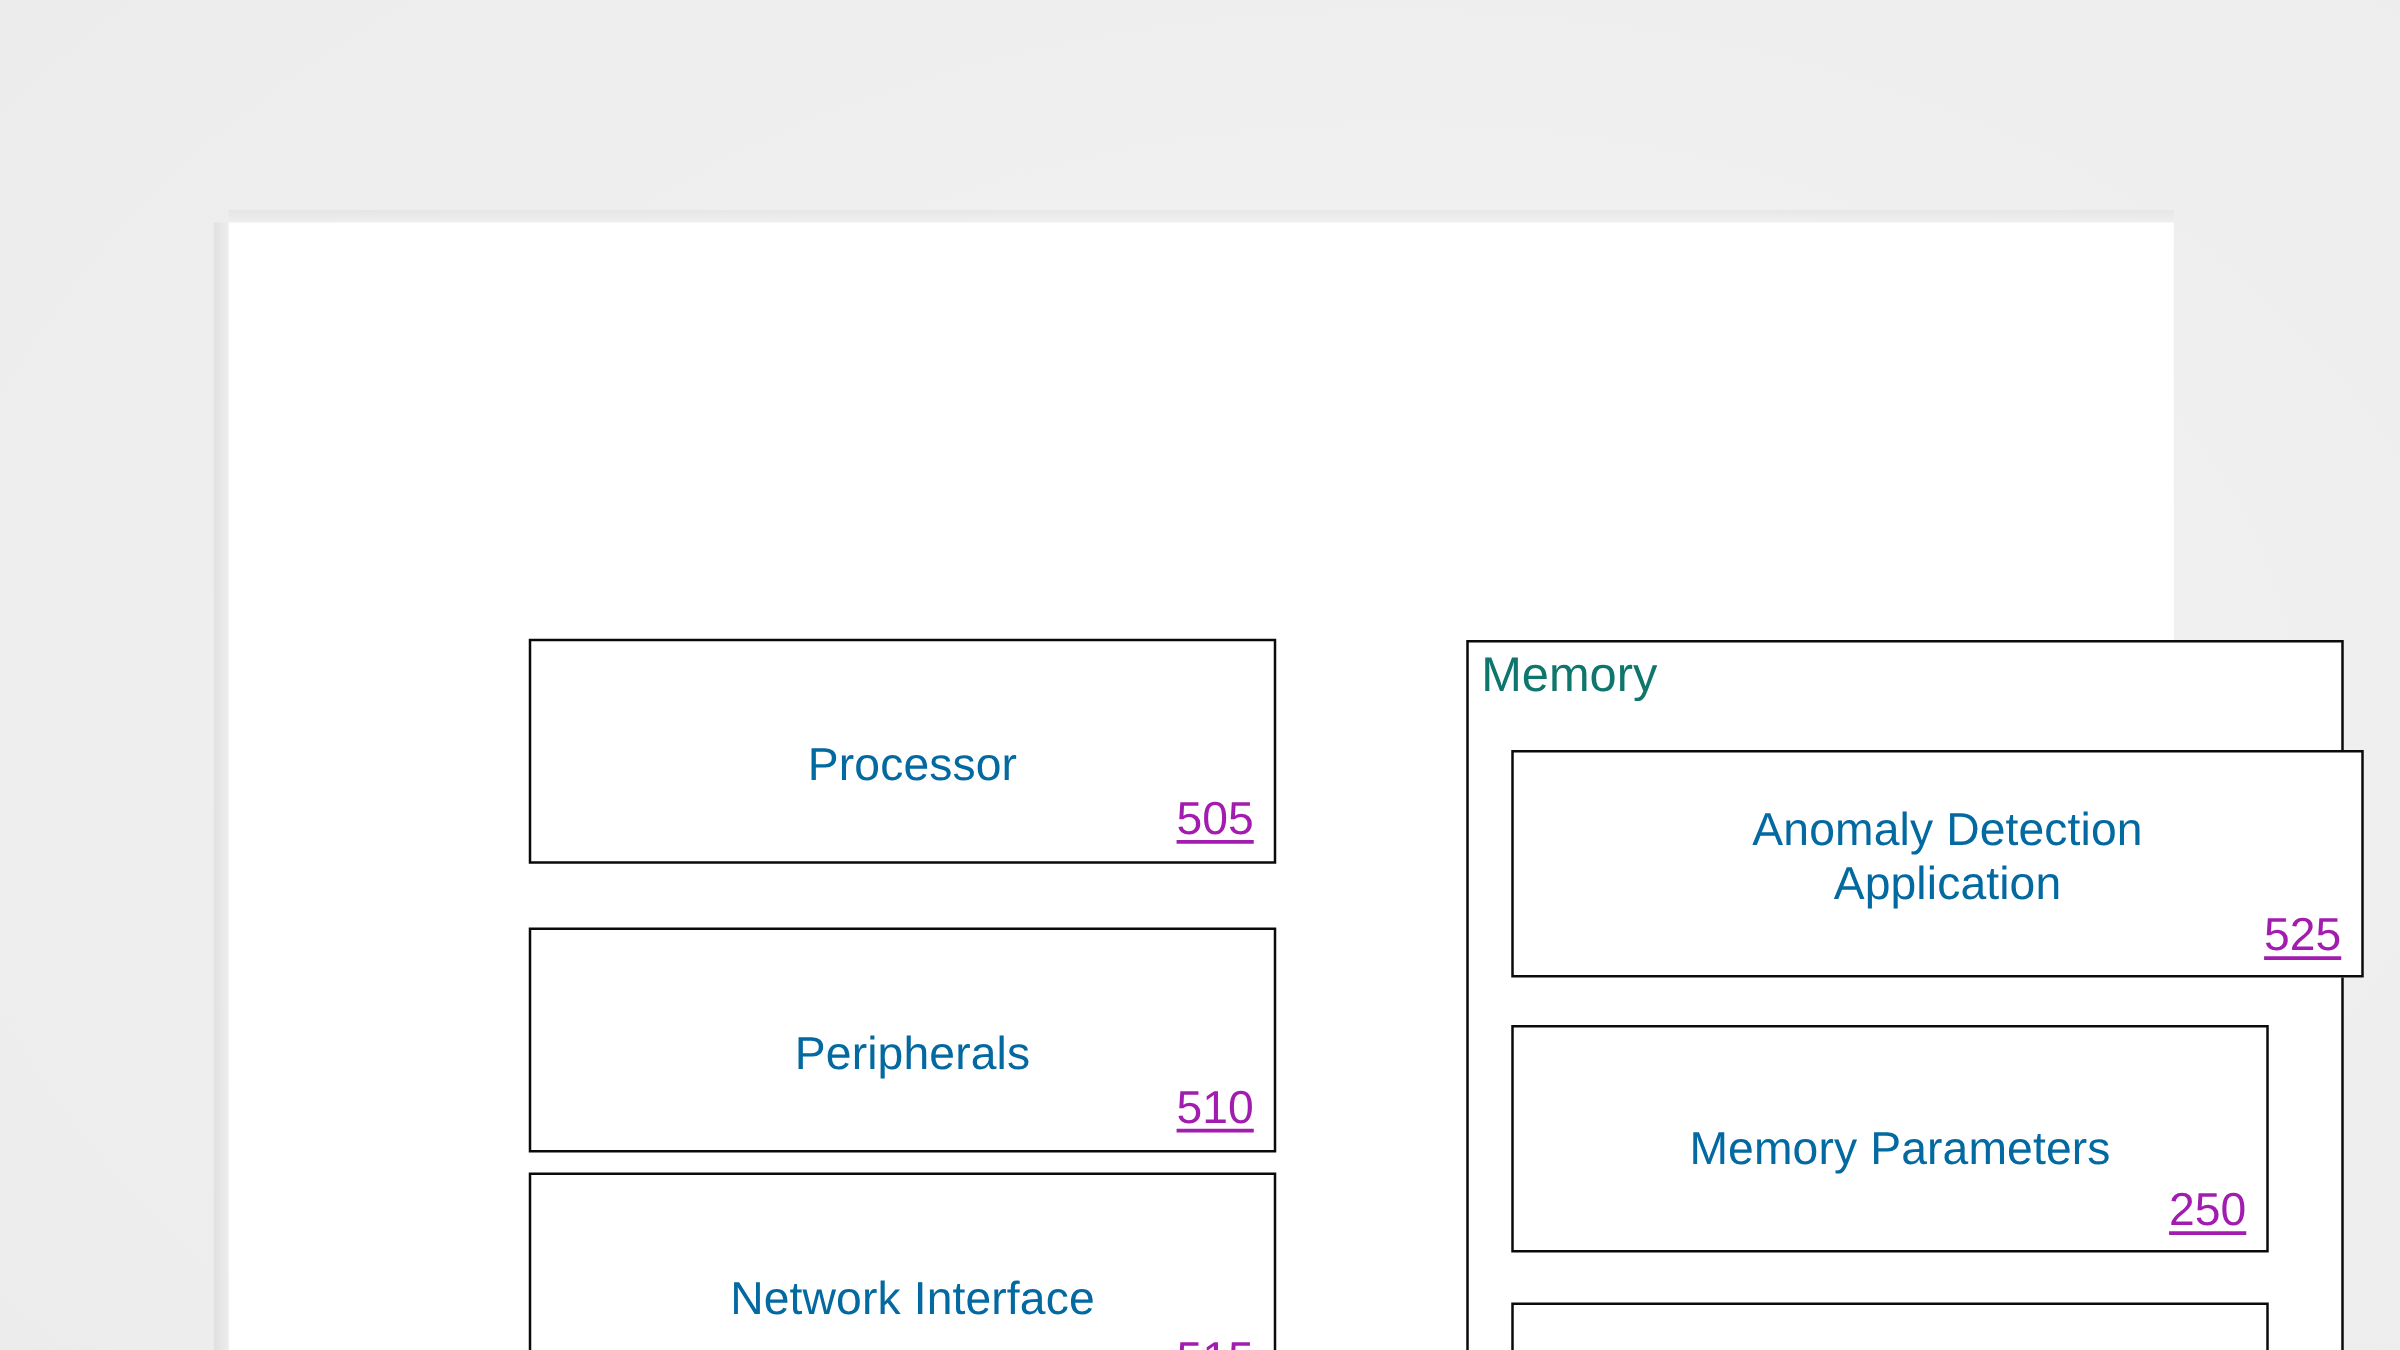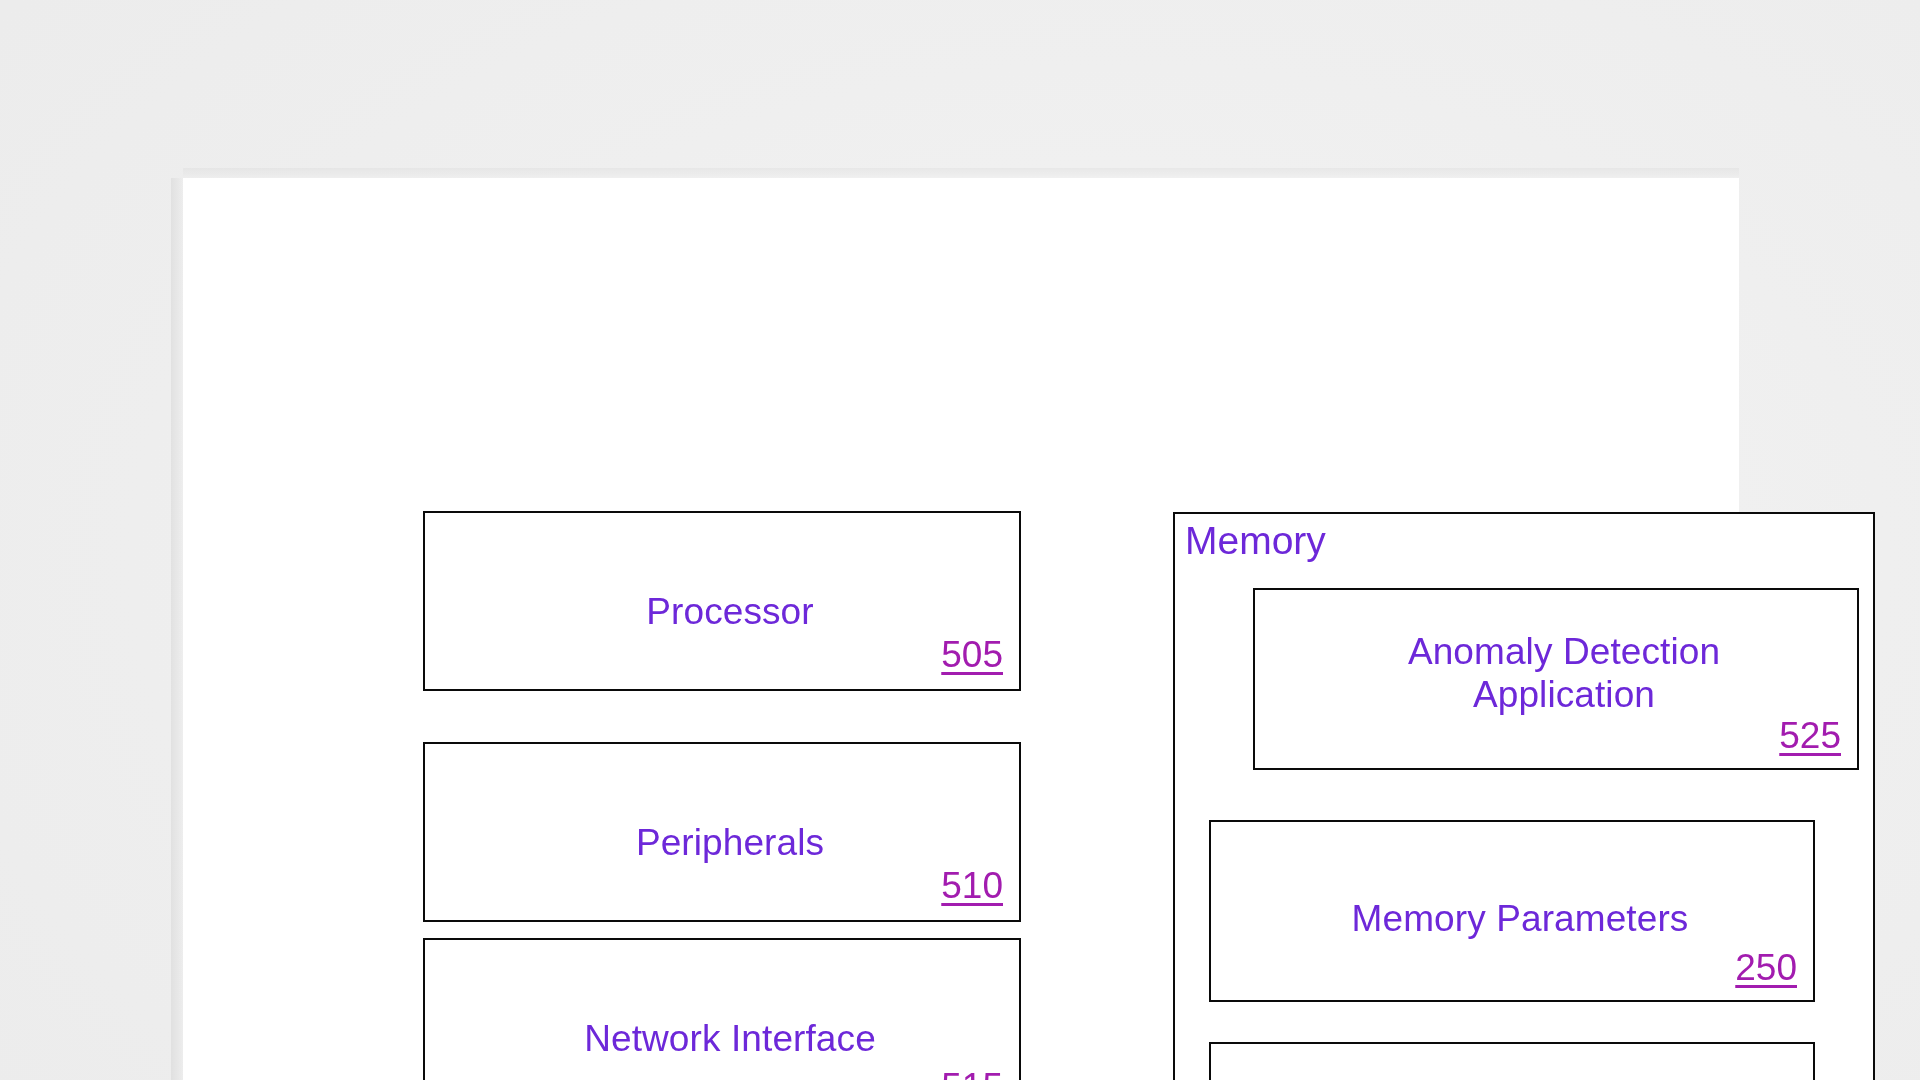--- a/index.html
+++ b/index.html
@@ -53,21 +53,21 @@
     box-sizing: border-box;
     border: 2.5px solid #0a0a0a;
     background: #ffffff;
   }
 
   .blk-title {
     position: absolute;
     left: 0;
     right: 0;
     text-align: center;
-    color: #6d28d9;
+    color: #0369a1;
     font-size: 37px;
     line-height: 1.17;
     letter-spacing: 0.1px;
     white-space: pre-line;
     padding-left: 16px;
   }
 
   .ref {
     position: absolute;
     right: 16px;
@@ -98,33 +98,33 @@
     top: 334px;
     width: 702px;
     height: 760px;
   }
   #memory-label {
     position: absolute;
     left: 10px;
     top: 6px;
     font-size: 39px;
     line-height: 1.1;
-    color: #6d28d9;
+    color: #0f766e;
     white-space: nowrap;
   }
 
   
   .inner {
     position: absolute;
     box-sizing: border-box;
     border: 2.5px solid #0a0a0a;
     background: #ffffff;
   }
 
-  #blk-anomaly   { left: 34px; top: 74px;  width: 606px; height: 182px; margin-left: 44px; }
+  #blk-anomaly   { left: 34px; top: 86px;  width: 682px; height: 182px; }
   #blk-model     { left: 34px; top: 306px; width: 606px; height: 182px; }
   #blk-training  { left: 34px; top: 528px; width: 606px; height: 182px; }
 
   #blk-anomaly  .blk-title { top: 40px; }
   #blk-model    .blk-title { top: 75px; }
 
   .inner .ref { bottom: 14px; }
 </style>
 </head>
 <body>

